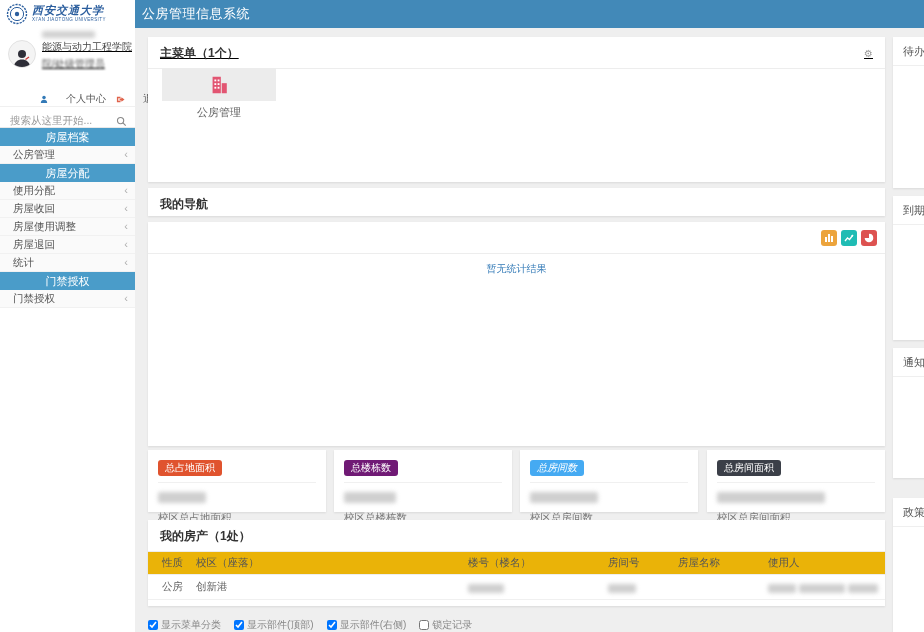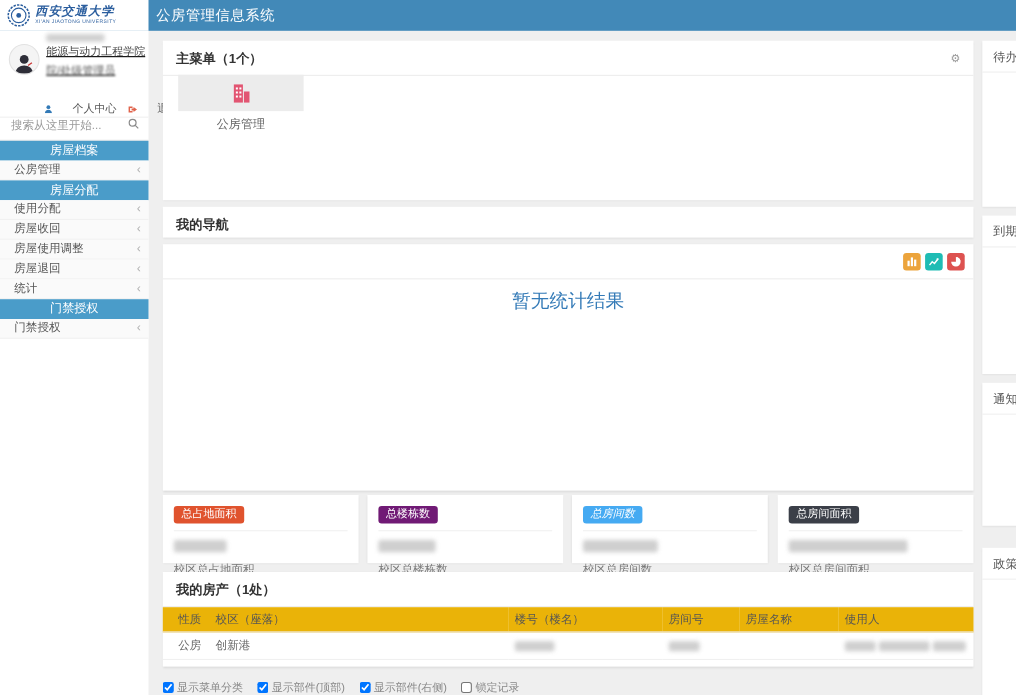--- a/index.html
+++ b/index.html
@@ -24,48 +24,48 @@
   .name-redact{position:absolute;left:42px;top:3px;width:53px;height:7px;}
   .user-row{position:absolute;left:0;top:12px;width:135px;display:flex;padding:0 0 0 8px;box-sizing:border-box;gap:6px;}
   .avatar{width:26px;height:26px;border-radius:50%;background:#f4f4f4;border:1px solid #e2e2e2;
           overflow:hidden;flex:0 0 auto;display:flex;align-items:flex-end;justify-content:center;}
   .user-meta{display:flex;flex-direction:column;justify-content:center;min-width:0;text-decoration:underline;}
   .dept{font-size:10px;color:#444;white-space:nowrap;}
   .role{font-size:10px;color:#555;margin-top:3px;filter:blur(1.1px);white-space:nowrap;}
   .user-links{position:absolute;left:40px;top:64px;display:flex;gap:10px;font-size:10px;color:#555;align-items:center;}
   .ulink{display:flex;align-items:center;gap:18px;cursor:pointer;white-space:nowrap;}
   .searchbox{position:absolute;left:0;top:78px;width:135px;height:22px;border-top:1px solid #f0f0f0;
-             border-bottom:1px solid #e8e8e8;display:flex;align-items:flex-start;box-sizing:border-box;padding:0 8px;}
+             border-bottom:1px solid #e8e8e8;display:flex;align-items:flex-end;box-sizing:border-box;padding:0 8px;}
   .searchbox input{flex:1;border:none;outline:none;font-size:10.5px;color:#666;background:transparent;min-width:0;}
   .searchbox input::placeholder{color:#9a9a9a;}
 
   .menu{position:absolute;left:0;top:100px;width:135px;}
   .msec{height:18px;line-height:18px;background:#4a9cc9;color:#fff;font-size:11px;text-align:center;}
   .mi{height:17px;line-height:17px;background:#fafafa;border-bottom:1px solid #f1f1f1;color:#555;
       font-size:10.5px;padding:0 7px 0 13px;display:flex;justify-content:space-between;cursor:pointer;}
   .chev{color:#b0b0b0;font-size:11px;}
 
   
   .card{position:absolute;background:#fff;box-shadow:0 1px 2px rgba(0,0,0,.09);box-sizing:border-box;}
   .card-h{font-size:12px;font-weight:bold;color:#333;padding:8px 12px 6px;border-bottom:1px solid #ededed;
           display:flex;justify-content:space-between;align-items:center;}
-  .card-menu{left:148px;top:37px;width:737px;height:145px;}
+  .card-menu{left:148px;top:37px;width:737px;height:145px;text-decoration:underline;}
   .gear{color:#9b9b9b;font-size:10px;line-height:10px;cursor:pointer;}
   .tile{position:absolute;left:14px;top:31px;width:114px;height:33px;background:#ececec;
         display:flex;align-items:center;justify-content:center;cursor:pointer;}
   .tile-label{position:absolute;left:14px;top:68px;width:114px;text-align:center;font-size:11px;color:#666;}
 
   .card-nav{left:148px;top:188px;width:737px;height:28px;}
   .card-nav .card-h{border-bottom:none;padding-top:8px;}
 
   .card-stats{left:148px;top:222px;width:737px;height:224px;}
   .chart-btns{position:absolute;right:8px;top:8px;display:flex;gap:4px;}
   .cbtn{width:16px;height:16px;border-radius:3px;display:flex;align-items:center;justify-content:center;cursor:pointer;}
   .stats-div{position:absolute;left:0;top:31px;width:737px;border-top:1px solid #ededed;}
-  .empty-text{position:absolute;left:0;top:40px;width:737px;text-align:center;font-size:17px;color:#337ab7;}
+  .empty-text{position:absolute;left:0;top:40px;width:737px;text-align:center;font-size:10px;color:#337ab7;}
 
   .stat-tile{top:450px;height:62px;width:178px;padding:7px 10px;}
   .badge{display:inline-block;color:#fff;font-size:10px;padding:2px 7px;border-radius:3px;line-height:1.2;}
   .stat-div{border-top:1px solid #f0f0f0;margin:6px 0 5px;}
   .stat-caption{font-size:10.5px;color:#777;margin-top:5px;}
 
   .card-prop{left:148px;top:520px;width:737px;height:86px;}
   table.prop{width:100%;border-collapse:collapse;table-layout:fixed;}
   table.prop th{background:#eab308;font-weight:normal;color:#555;font-size:10.5px;text-align:left;
                 padding:4px 6px;border-bottom:1px solid #eee;}

